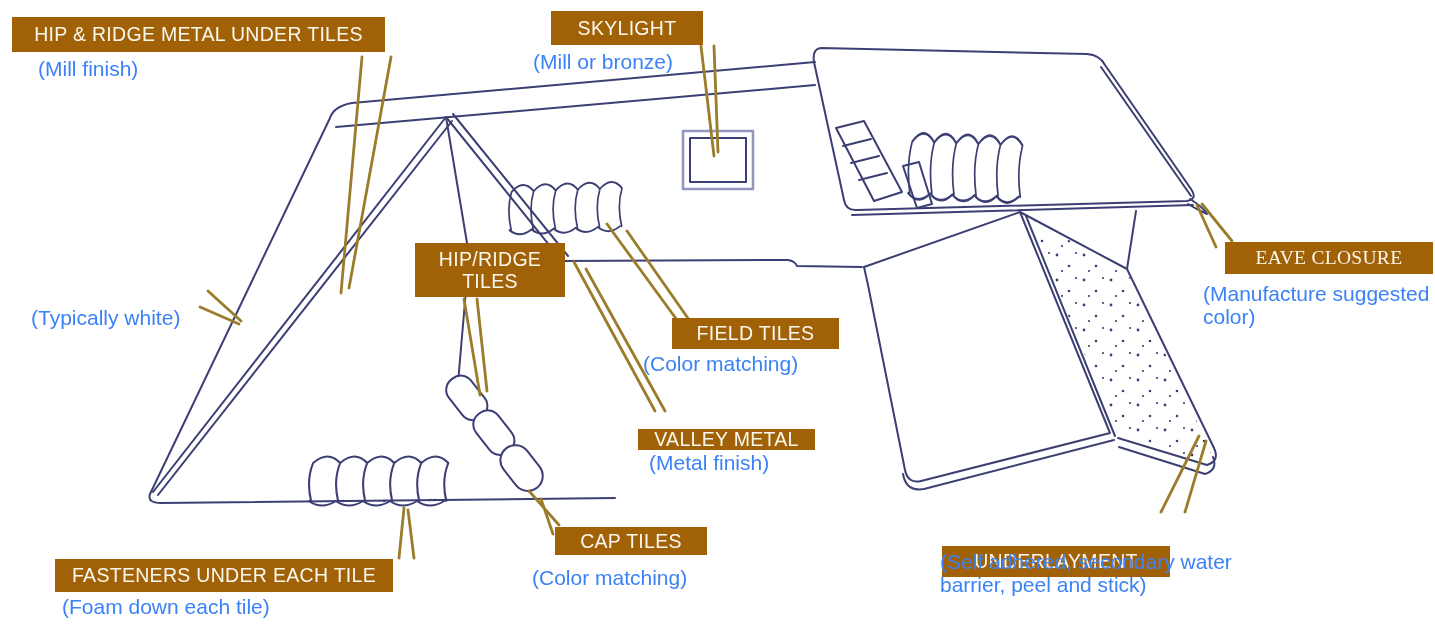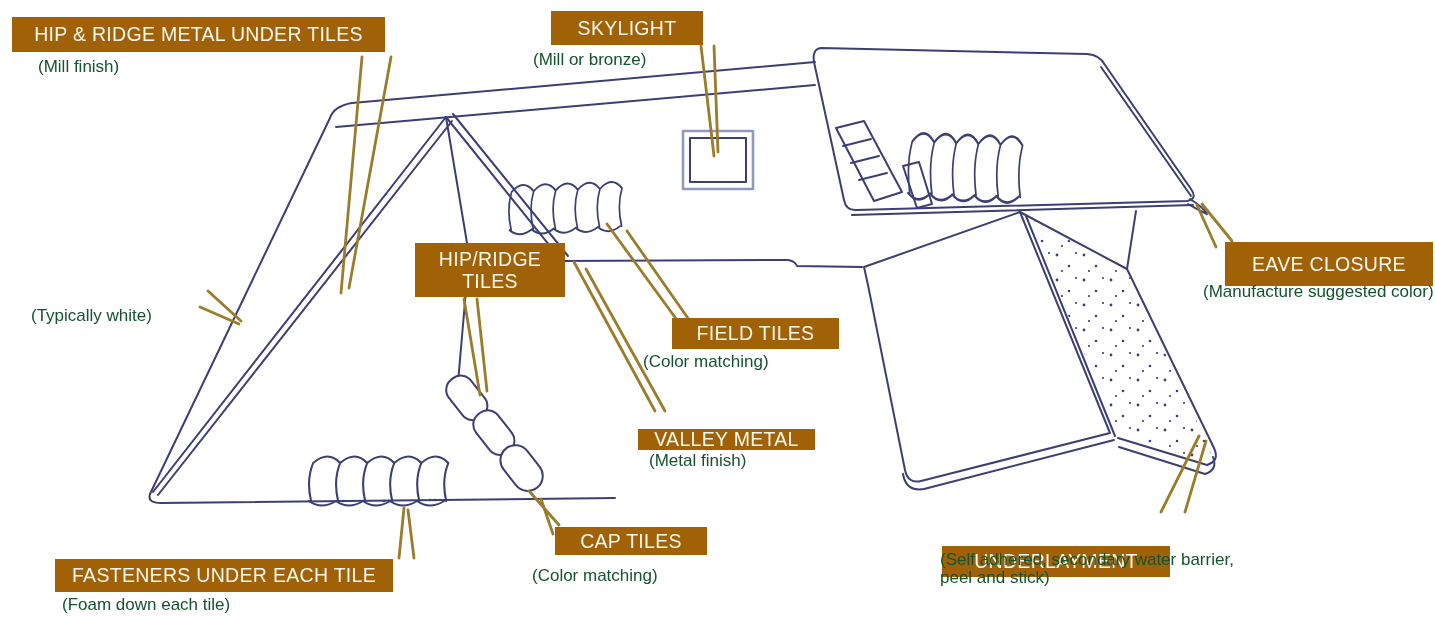--- a/index.html
+++ b/index.html
@@ -14,37 +14,37 @@
     font-size:19.5px;
     letter-spacing:.3px;
     display:flex;align-items:center;justify-content:center;
     text-align:center;
     line-height:1.15;
     box-sizing:border-box;
     padding:2px 6px;
   }
   .label-sub{
     position:absolute;
-    color:#14532d;
-    font-size:17px;
+    color:#3b82f6;
+    font-size:21px;
     line-height:1.08;
   }
   
   #lb-hip-ridge-metal{left:12px;top:17px;width:373px;height:35px;}
   #ls-hip-ridge-metal{left:38px;top:58px;}
   #lb-skylight{left:551px;top:11px;width:152px;height:34px;}
   #ls-skylight{left:533px;top:51px;}
   #lb-dripedge{left:57px;top:268px;width:148px;height:35px;}
   #ls-dripedge{left:31px;top:307px;}
   #lb-hip-ridge-tiles{left:415px;top:243px;width:150px;height:54px;}
   #lb-field-tiles{left:672px;top:318px;width:167px;height:31px;}
   #ls-field-tiles{left:643px;top:353px;}
   #lb-valley-metal{left:638px;top:429px;width:177px;height:21px;}
   #ls-valley-metal{left:649px;top:452px;}
-  #lb-eave-closure{left:1225px;top:242px;width:208px;height:44px;}
+  #lb-eave-closure{left:1225px;top:242px;width:208px;height:32px;font-family:Liberation Serif, serif;}
   #ls-eave-closure{left:1203px;top:283px;width:232px;}
   #lb-cap-tiles{left:555px;top:527px;width:152px;height:28px;}
   #ls-cap-tiles{left:532px;top:567px;}
   #lb-fasteners{left:55px;top:559px;width:338px;height:33px;}
   #ls-fasteners{left:62px;top:596px;}
   #lb-underlayment{left:942px;top:514px;width:228px;height:31px;margin-top:32px;}
   #ls-underlayment{left:940px;top:551px;width:310px;}
 </style>
 </head>
 <body>

